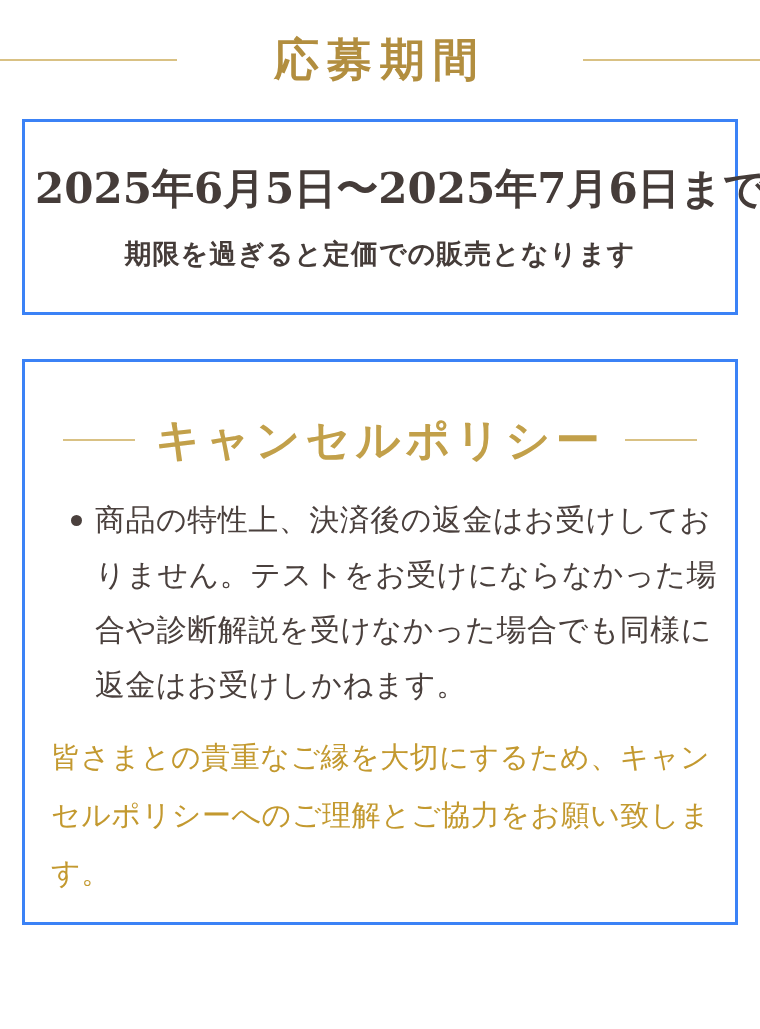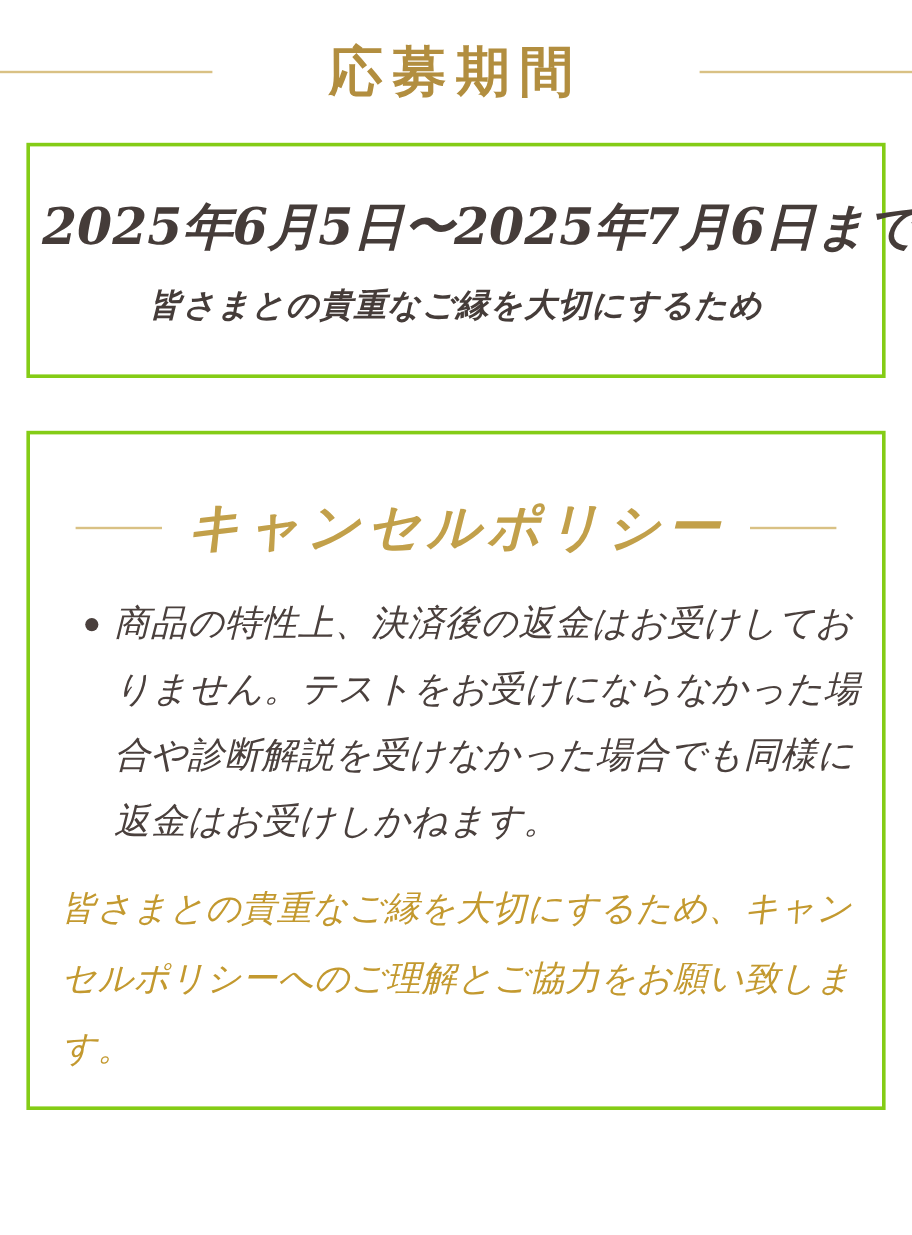--- a/index.html
+++ b/index.html
@@ -31,23 +31,22 @@
     font-weight: 700;
     letter-spacing: 8px;
     color: #b28e3f;
     line-height: 56px;
     white-space: nowrap;
   }
 
   
   .gold-box {
     margin: 0 22px;
-    border: 3px solid #84cc16;
+    border: 3px solid #3b82f6;
     background: #ffffff;
-    font-style: italic;
   }
   .period-box {
     margin-top: 31px;
     padding: 45px 10px 40px;
     text-align: center;
   }
   .date-range {
     font-family: "DejaVu Serif", "Liberation Serif", serif;
     font-size: 42px;
     font-weight: 700;
@@ -127,21 +126,21 @@
 <body>
 
 <header class="section-title-row">
   <span class="title-rule"></span>
   <h1 class="section-title">応募期間</h1>
   <span class="title-rule"></span>
 </header>
 
 <section class="gold-box period-box">
   <div class="date-range">2025年6月5日〜2025年7月6日まで</div>
-  <div class="period-note">皆さまとの貴重なご縁を大切にするため</div>
+  <div class="period-note">期限を過ぎると定価での販売となります</div>
 </section>
 
 <section class="gold-box policy-box">
   <div class="policy-heading-row">
     <span class="heading-rule"></span>
     <h2 class="policy-heading">キャンセルポリシー</h2>
     <span class="heading-rule"></span>
   </div>
 
   <ul class="policy-list">

